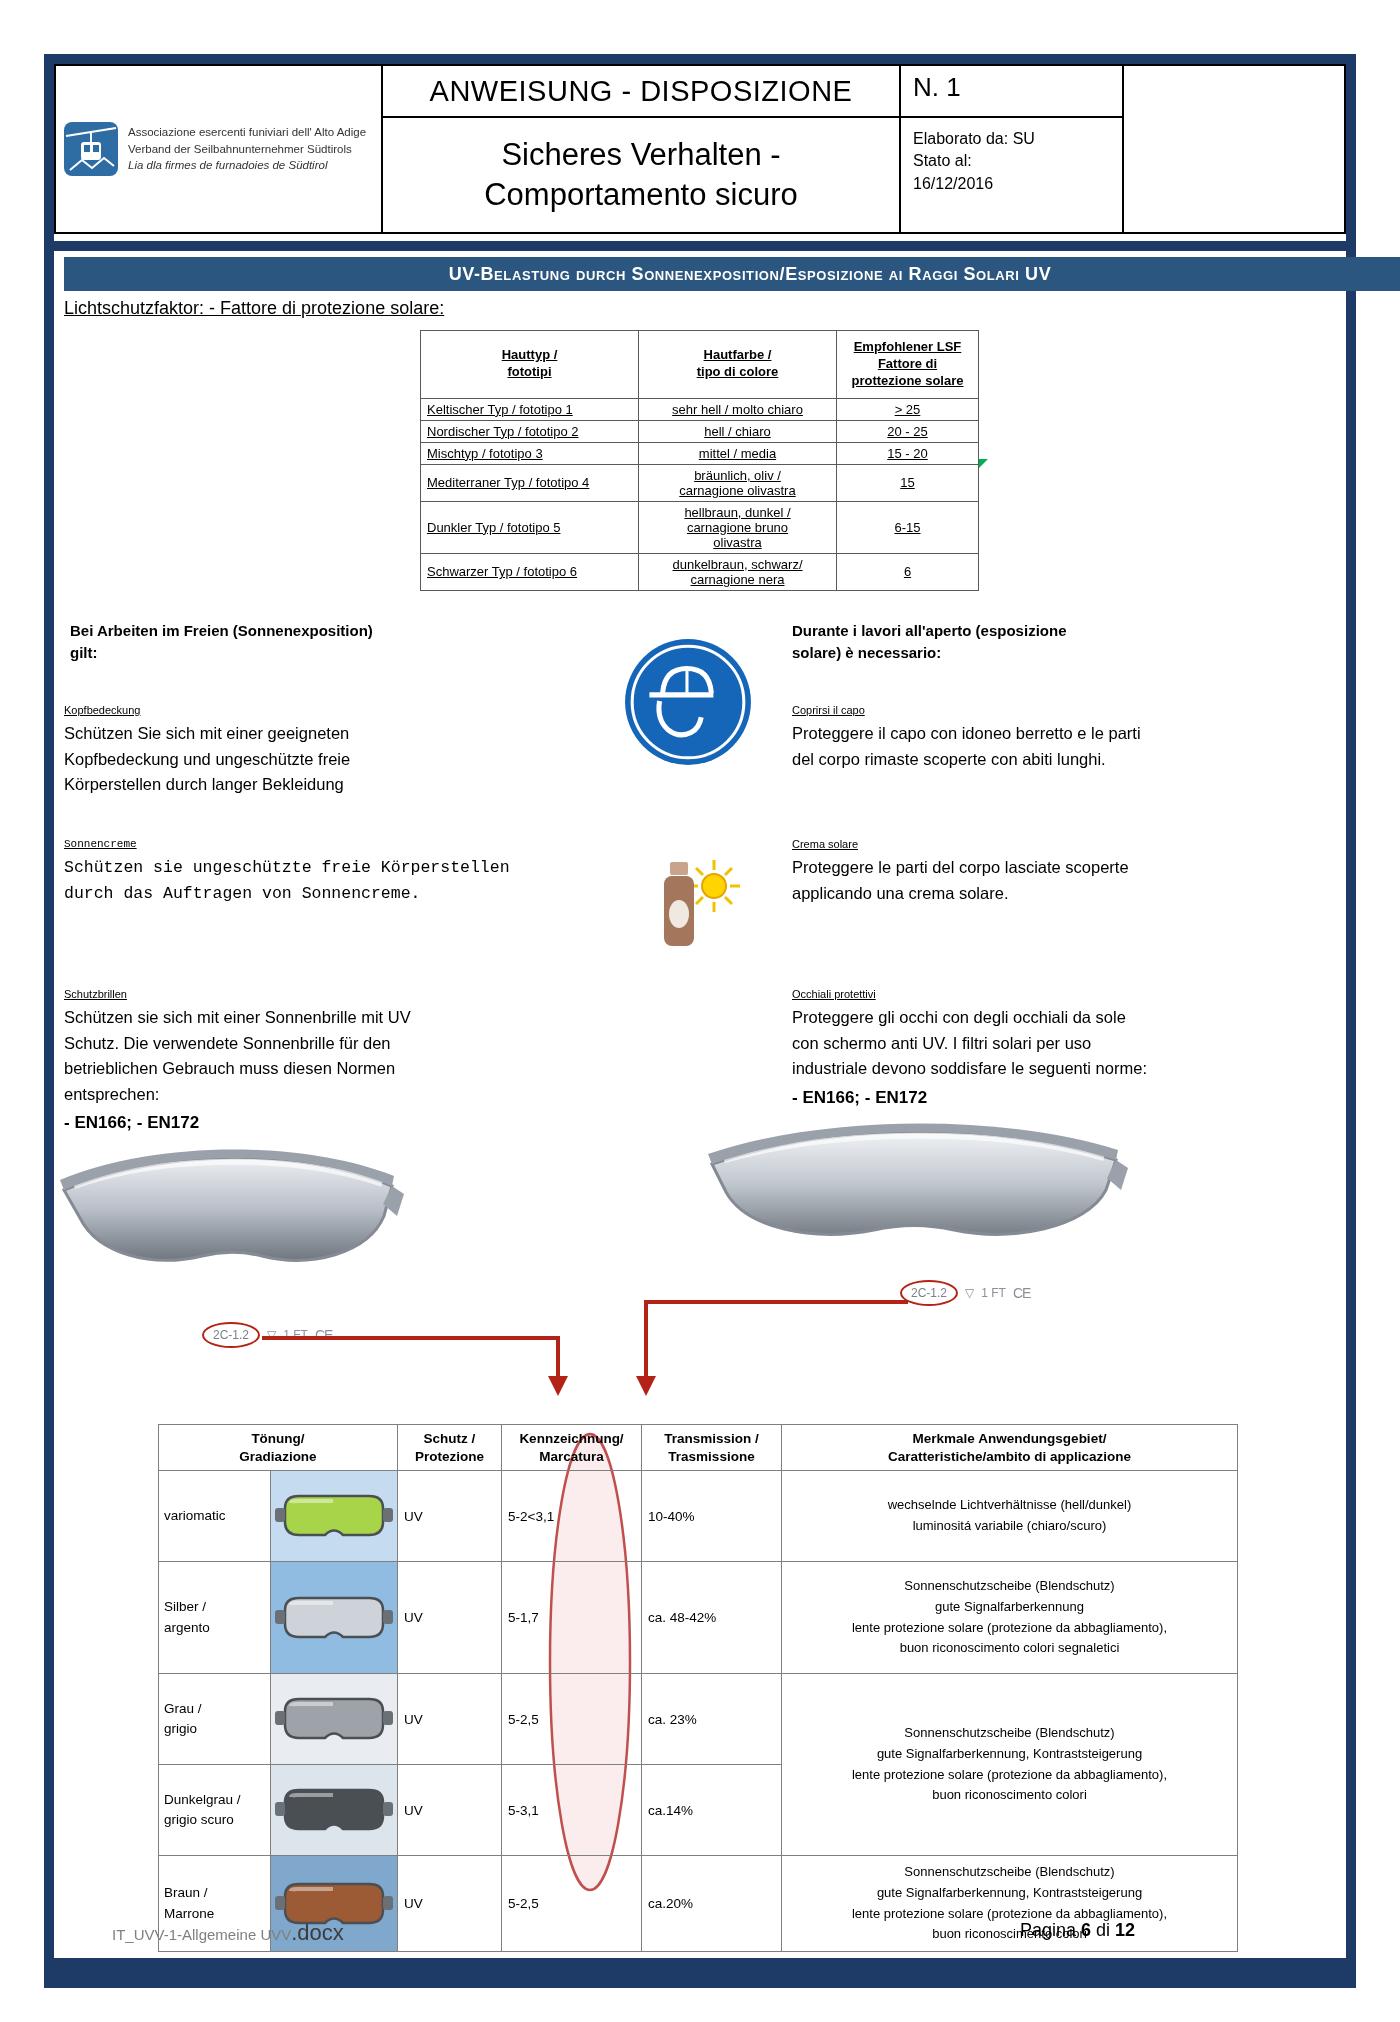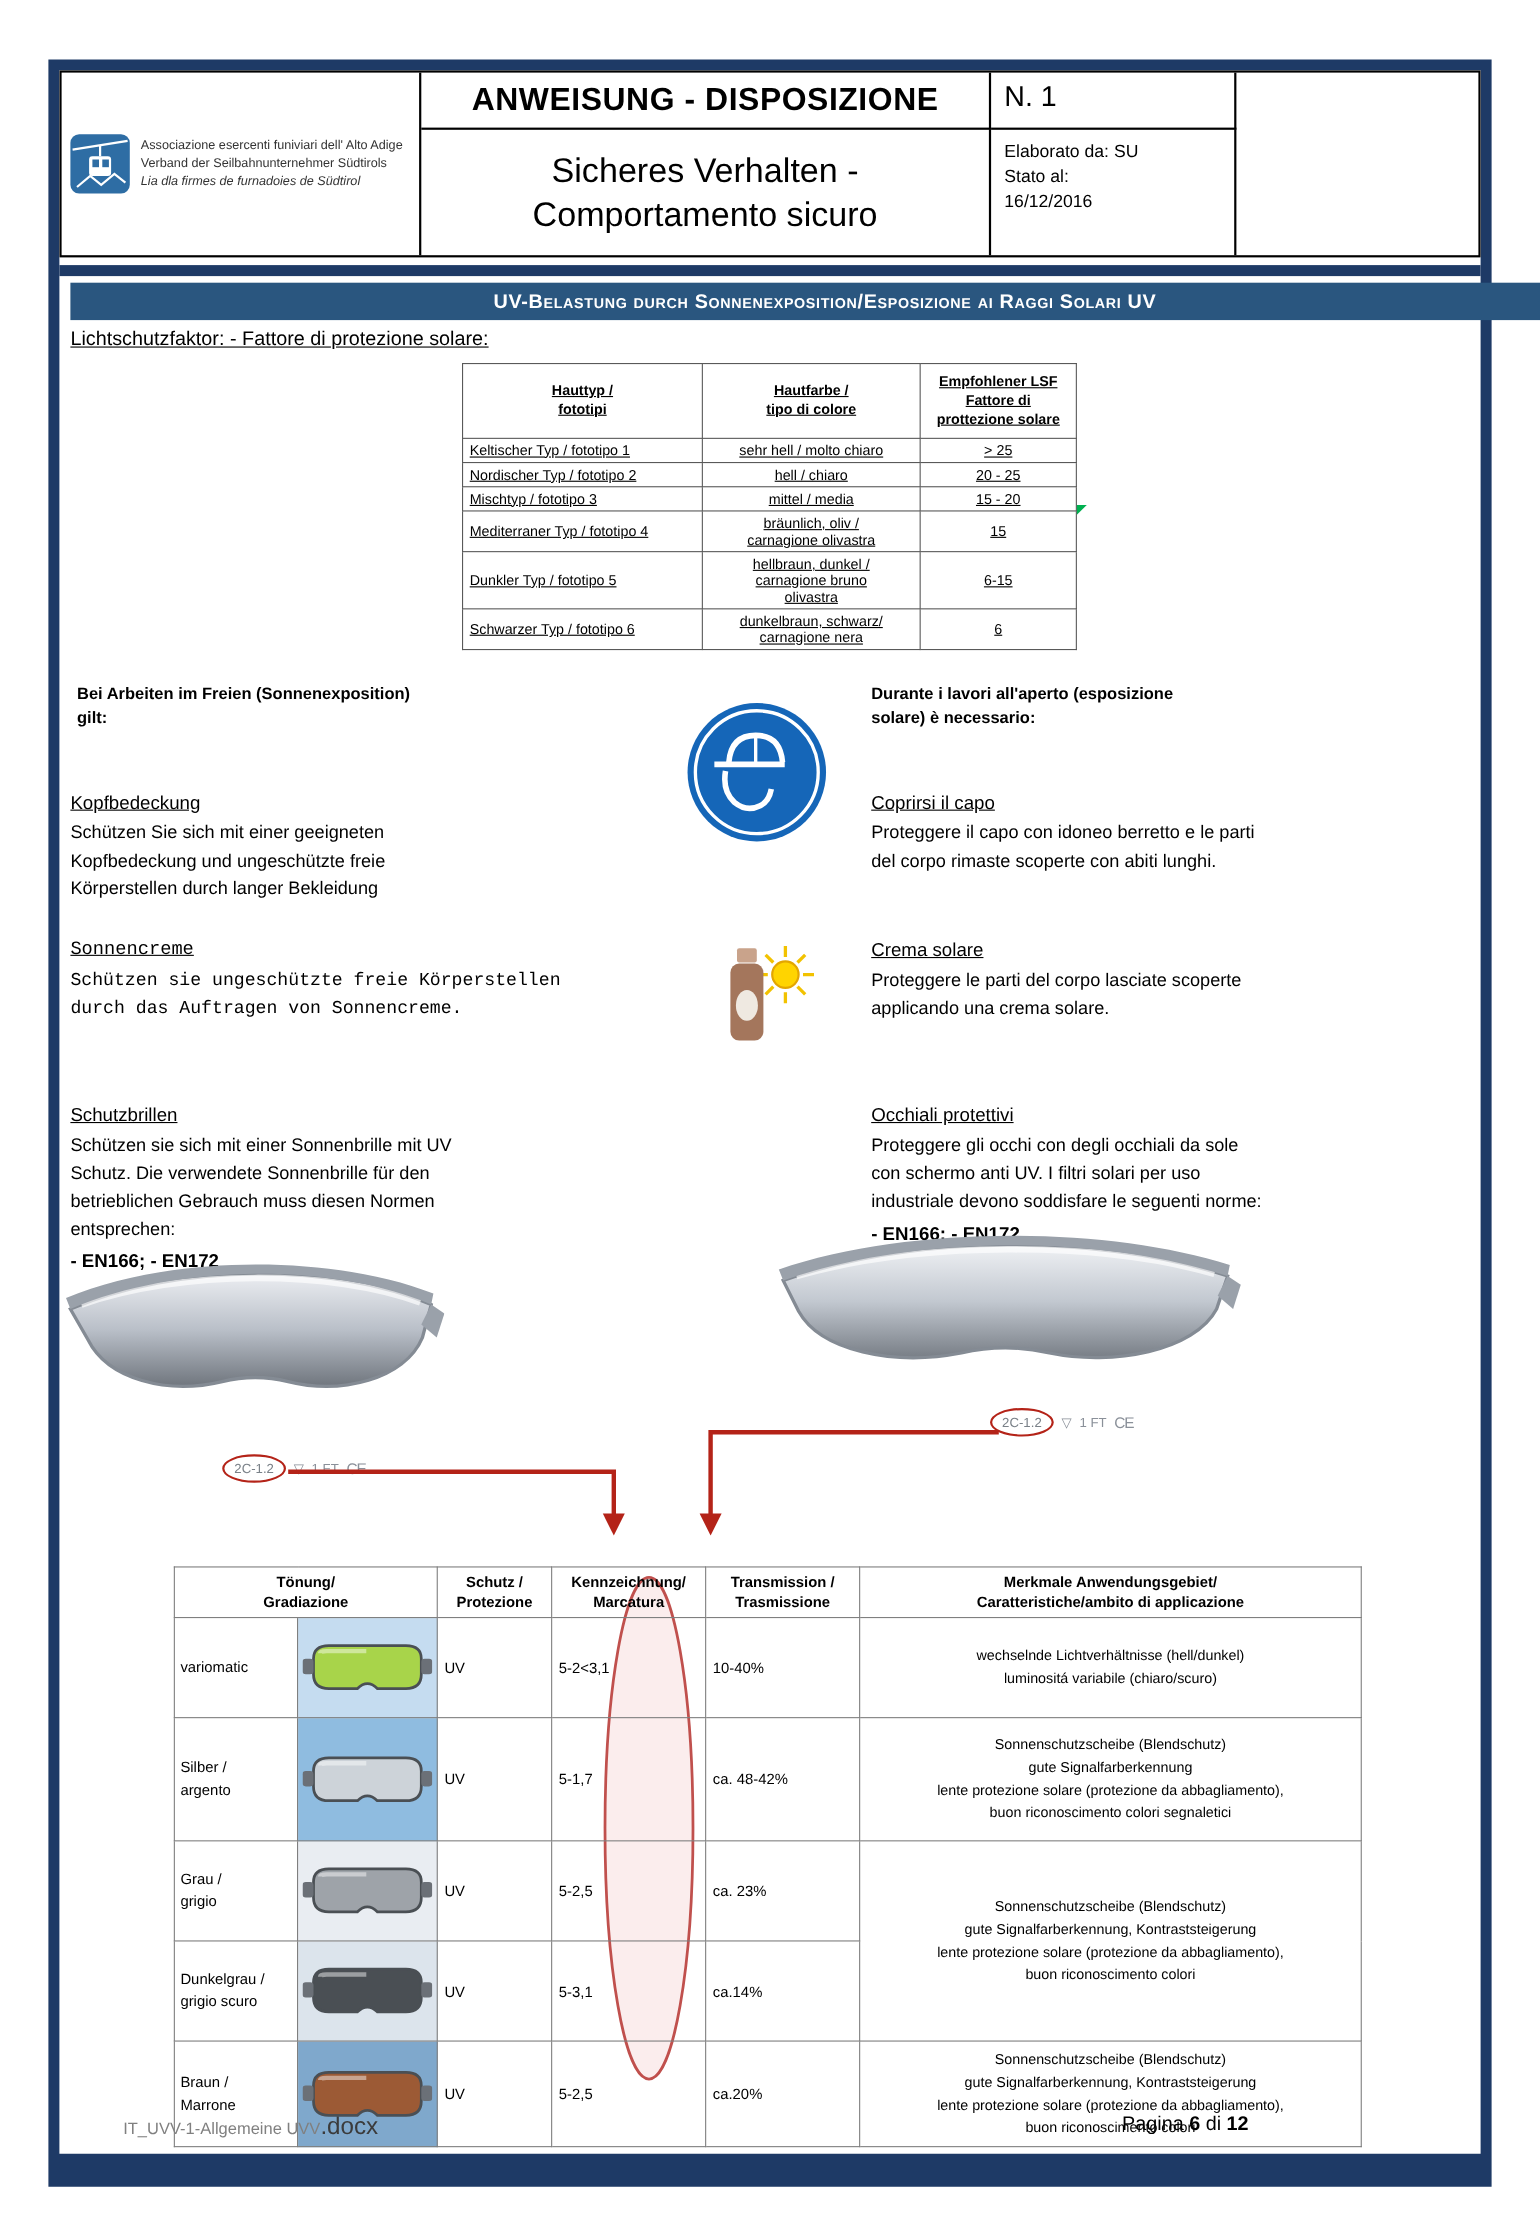--- a/index.html
+++ b/index.html
@@ -14,21 +14,21 @@
   .header-table { position:absolute; left:54px; top:64px; width:1292px; height:170px;
                   display:grid; grid-template-columns:327px 518px 223px 1fr;
                   grid-template-rows:52px 1fr; border:2px solid #000; background:#fff; }
   .hc { min-width:0; }
   .hc-logo { grid-area:1/1/3/2; border-right:2px solid #000; padding:24px 6px;
              display:flex; align-items:center; gap:8px; }
   .logo-text { font-size:11.5px; line-height:1.45; color:#333; }
   .logo-text .l3 { font-style:italic; }
   .hc-title { grid-area:1/2/2/3; border-right:2px solid #000; border-bottom:2px solid #000;
               display:flex; align-items:center; justify-content:center;
-              font-weight:bold; font-size:29px; letter-spacing:0.5px; }
+              font-weight:normal; font-size:29px; letter-spacing:0.5px; }
   .hc-num { grid-area:1/3/2/4; border-right:2px solid #000; border-bottom:2px solid #000;
             padding:6px 12px; font-size:26px; }
   .hc-blank { grid-area:1/4/3/5; }
   .hc-sub { grid-area:2/2/3/3; border-right:2px solid #000; display:flex; align-items:center;
             justify-content:center; text-align:center; font-size:31px; line-height:1.3;
             white-space:pre-line; }
   .hc-info { grid-area:2/3/3/4; border-right:2px solid #000; padding:10px 12px;
              font-size:16px; line-height:1.4; }
 
   .blue-rule { position:absolute; left:54px; top:241px; width:1292px; height:10px;
@@ -53,21 +53,21 @@
   .skin-table td.c2 { text-align:center; width:142px; }
   .comment-marker { position:absolute; left:979px; top:459px; width:0; height:0;
                     border-left:9px solid #00B050; border-bottom:9px solid transparent; }
 
   
   .intro { position:absolute; font-weight:bold; font-size:15px; line-height:1.45;
            white-space:pre-line; }
   .intro-de { left:70px; top:620px; width:530px; }
   .intro-it { left:792px; top:620px; width:555px; }
   .tsec { position:absolute; }
-  .h-underline { font-size:17px; text-decoration:underline; margin-bottom:5px;margin-top:16px; }
+  .h-underline { font-size:11px; text-decoration:underline; margin-bottom:5px; }
   .body-text { font-size:16.5px; line-height:1.55; white-space:pre-line; }
   .norms { font-weight:bold; font-size:17px; margin-top:6px; }
   .sec-kopf-de { left:64px; top:704px; width:548px; }
   .sec-kopf-it { left:792px; top:704px; width:558px; }
   .sec-creme-de { left:64px; top:838px; width:560px;font-family:Liberation Mono, monospace; }
   .sec-creme-it { left:792px; top:838px; width:558px; }
   .sec-brille-de { left:64px; top:988px; width:560px; }
   .sec-brille-it { left:792px; top:988px; width:560px; }
 
   .sign-icon { position:absolute; left:622px; top:636px; }

